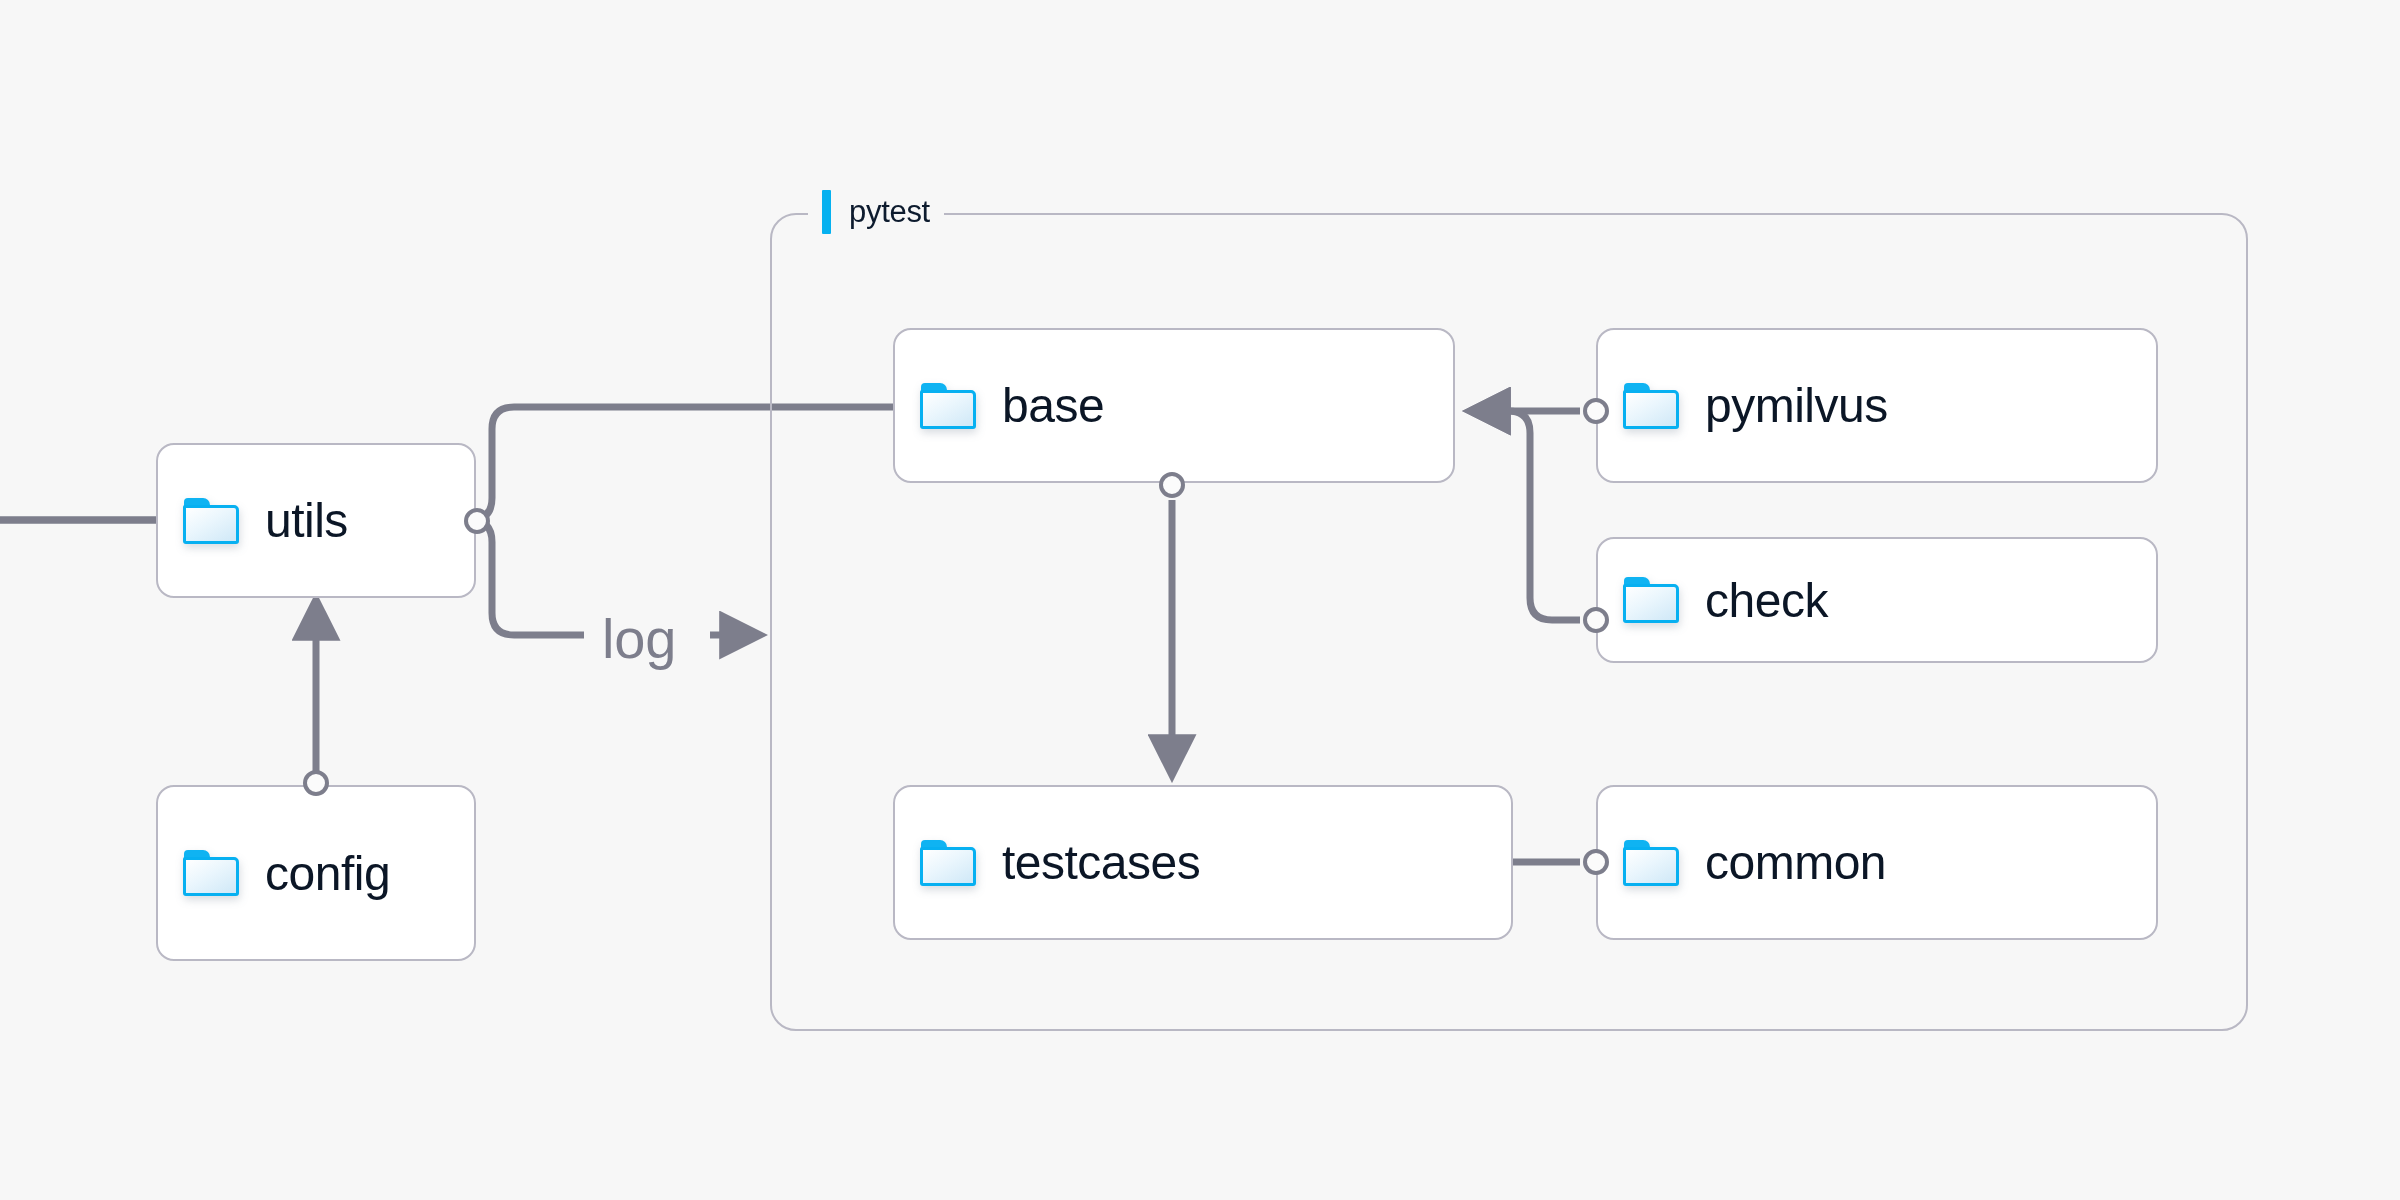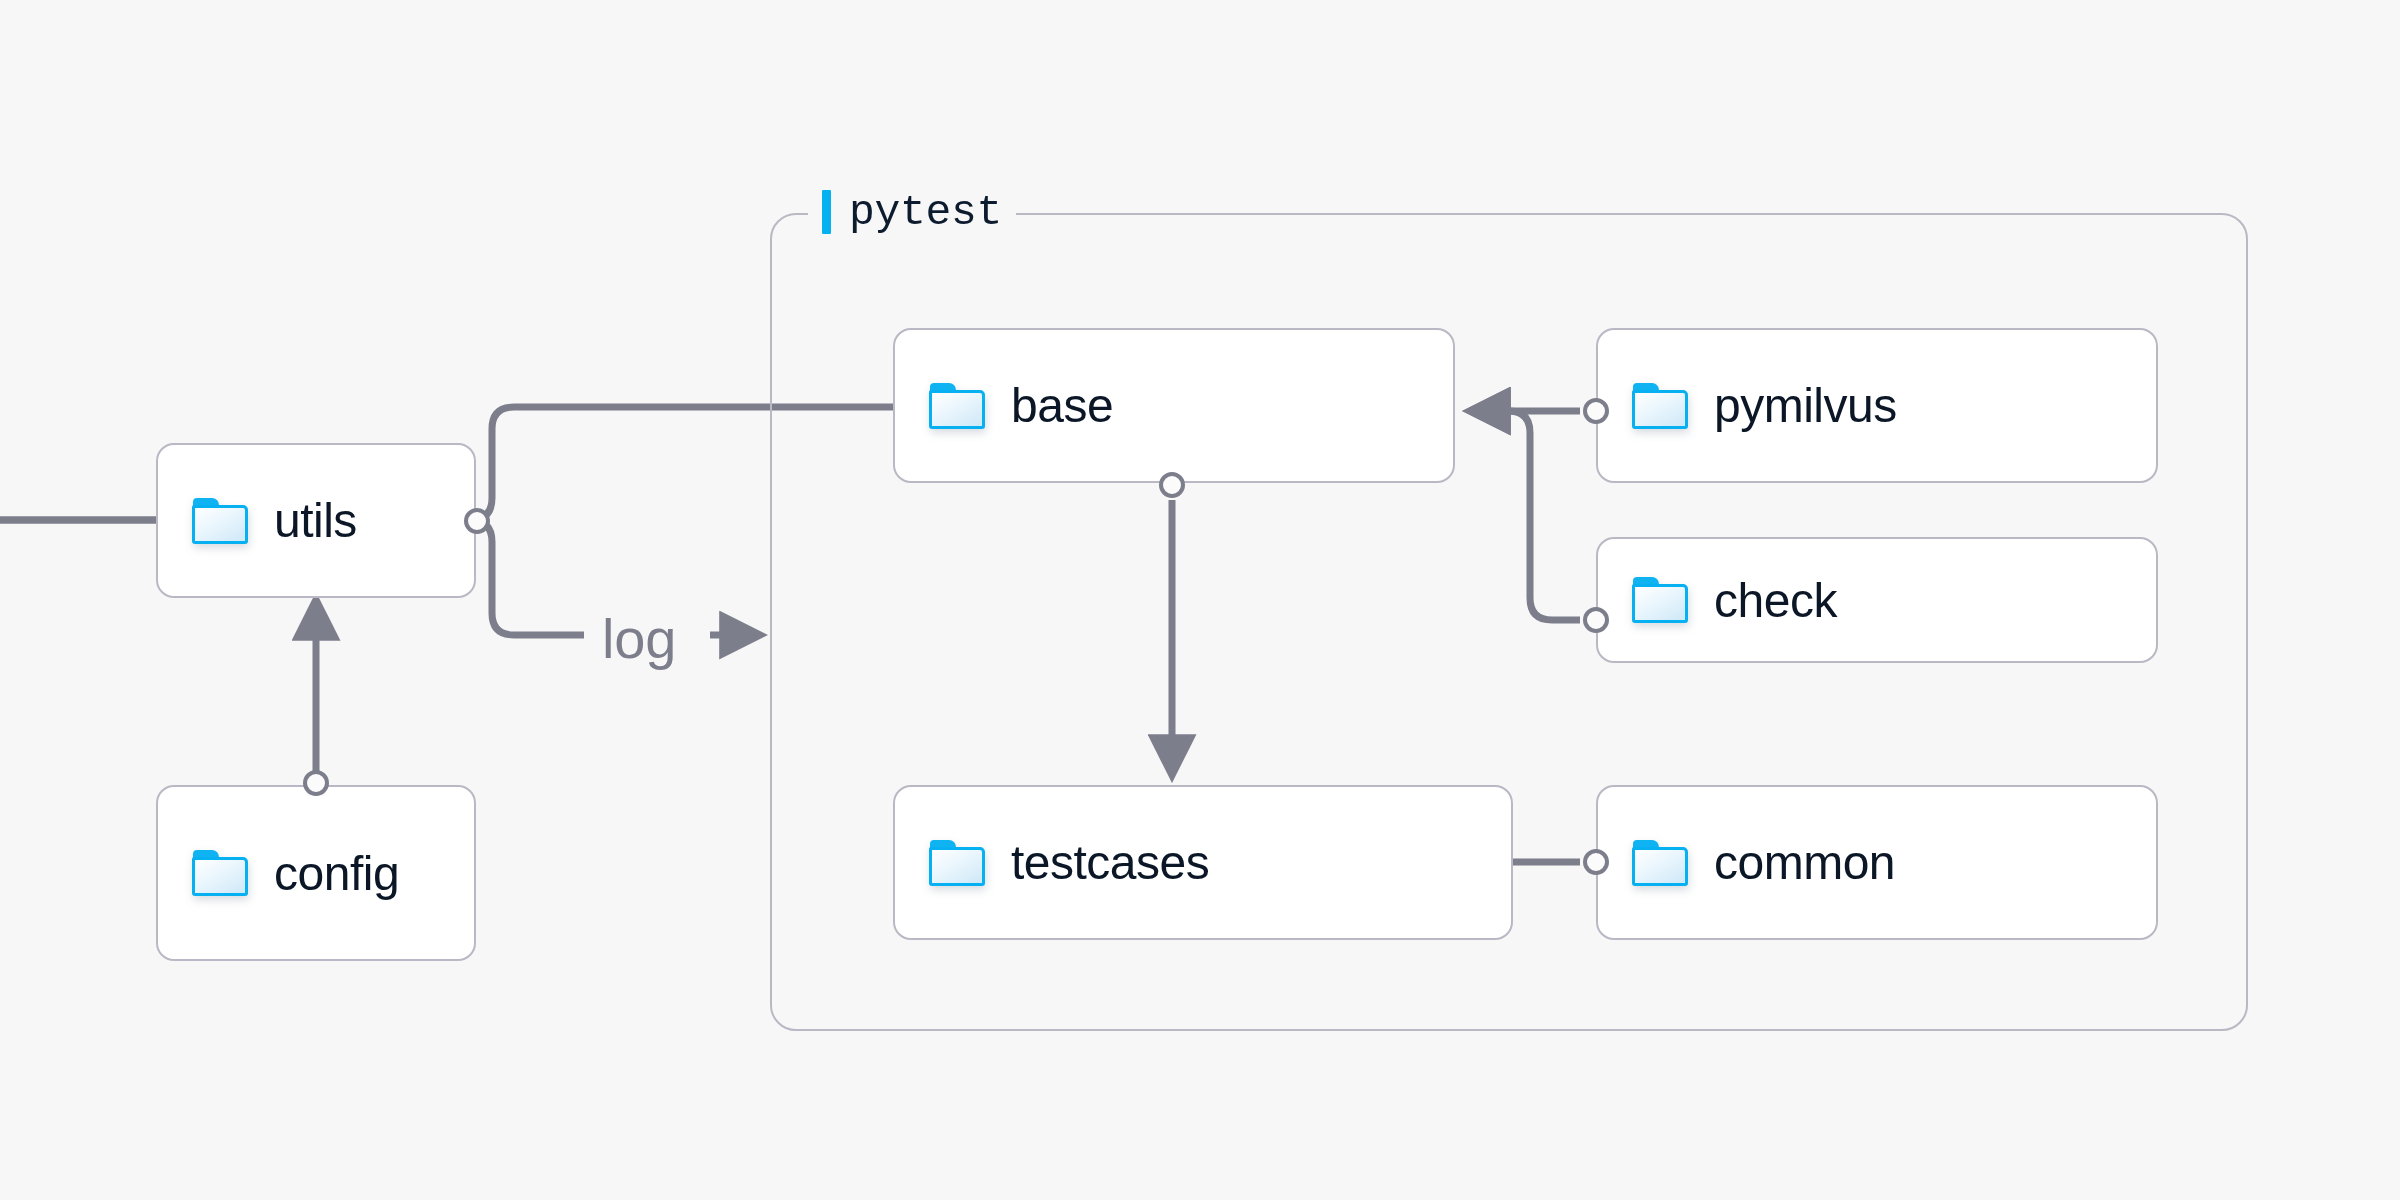--- a/index.html
+++ b/index.html
@@ -44,37 +44,36 @@
     height: 54px;
   }
   .group-label .accent-bar {
     width: 9px;
     height: 44px;
     background: #06b1f0;
     border-radius: 1px;
     flex: 0 0 auto;
   }
   .group-label .group-title {
-    font-size: 43px;
+    font-size: 31px;
     color: #0d1b2e;
     letter-spacing: -0.3px;
     white-space: nowrap;
-    font-family: Liberation Mono, monospace;
   }
 
   
   .node {
     position: absolute;
     box-sizing: border-box;
     background: #ffffff;
     border: 2px solid #b9b8c4;
     border-radius: 18px;
     display: flex;
     align-items: center;
-    padding-left: 34px;
+    padding-left: 25px;
     gap: 26px;
   }
   .node-label {
     font-size: 48px;
     color: #0b1626;
     letter-spacing: -0.5px;
     white-space: nowrap;
   }
 
   

